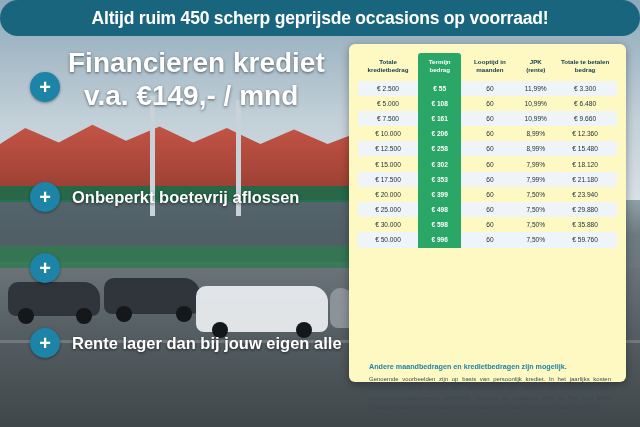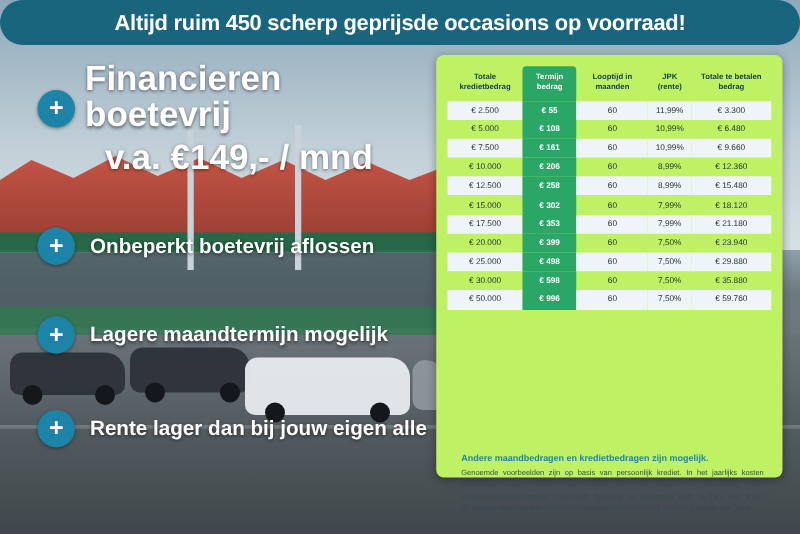--- a/index.html
+++ b/index.html
@@ -54,21 +54,21 @@
   .bullet .dot span{color:#fff;font-size:20px;font-weight:bold;line-height:18px;}
   .bullet .lbl{color:#ffffff;font-size:16.5px;font-weight:bold;white-space:nowrap;
     text-shadow:0 1px 3px rgba(0,0,0,.6);}
   .b-plus{position:absolute;left:30px;top:72px;}
   .b1{left:30px;top:182px;}
   .b2{left:30px;top:253px;}
   .b3{left:30px;top:328px;}
 
   
   .panel{position:absolute;left:349px;top:44px;width:277px;height:338px;
-    background:#bef264;border-radius:6px;box-shadow:0 2px 8px rgba(0,0,0,.35);}
+    background:#fef9c3;border-radius:6px;box-shadow:0 2px 8px rgba(0,0,0,.35);}
   table.rates{width:259px;margin:9px auto 0;border-collapse:collapse;}
   table.rates th{font-size:6.2px;font-weight:bold;color:#123a4a;padding:5px 2px 7px;
     line-height:1.25;vertical-align:middle;}
   table.rates th.hl{background:#2aa666;color:#ffffff;border-radius:3px 3px 0 0;}
   table.rates td{font-size:6.6px;color:#1d2d35;text-align:center;padding:4.1px 2px;}
   table.rates td.hl{background:#2aa666;color:#ffffff;font-weight:bold;}
   table.rates tr.r-odd td{background:#eef4f7;}
   table.rates tr.r-odd td.hl{background:#2aa666;}
 
   .note-title{position:absolute;left:20px;top:318px;width:240px;color:#1d84a8;
@@ -106,35 +106,34 @@
   <div class="topbar">
     <div class="txt">Altijd ruim 450 scherp geprijsde occasions op voorraad!</div>
   </div>
 
   <div class="bullet b-plus">
     <div class="dot">
       <span>+</span>
     </div>
   </div>
   <div class="headline">
-    <div class="l1">Financieren boetevrij</div>
+    <div class="l1">Financieren krediet</div>
     <div class="l2">v.a. €149,- / mnd</div>
   </div>
 
   <div class="bullet b1">
     <div class="dot">
       <span>+</span>
     </div>
     <div class="lbl">Onbeperkt boetevrij aflossen</div>
   </div>
   <div class="bullet b2">
     <div class="dot">
       <span>+</span>
     </div>
-    <div class="lbl">Lagere maandtermijn mogelijk</div>
   </div>
   <div class="bullet b3">
     <div class="dot">
       <span>+</span>
     </div>
     <div class="lbl">Rente lager dan bij jouw eigen alle</div>
   </div>
 
   <div class="panel">
     <table class="rates">

